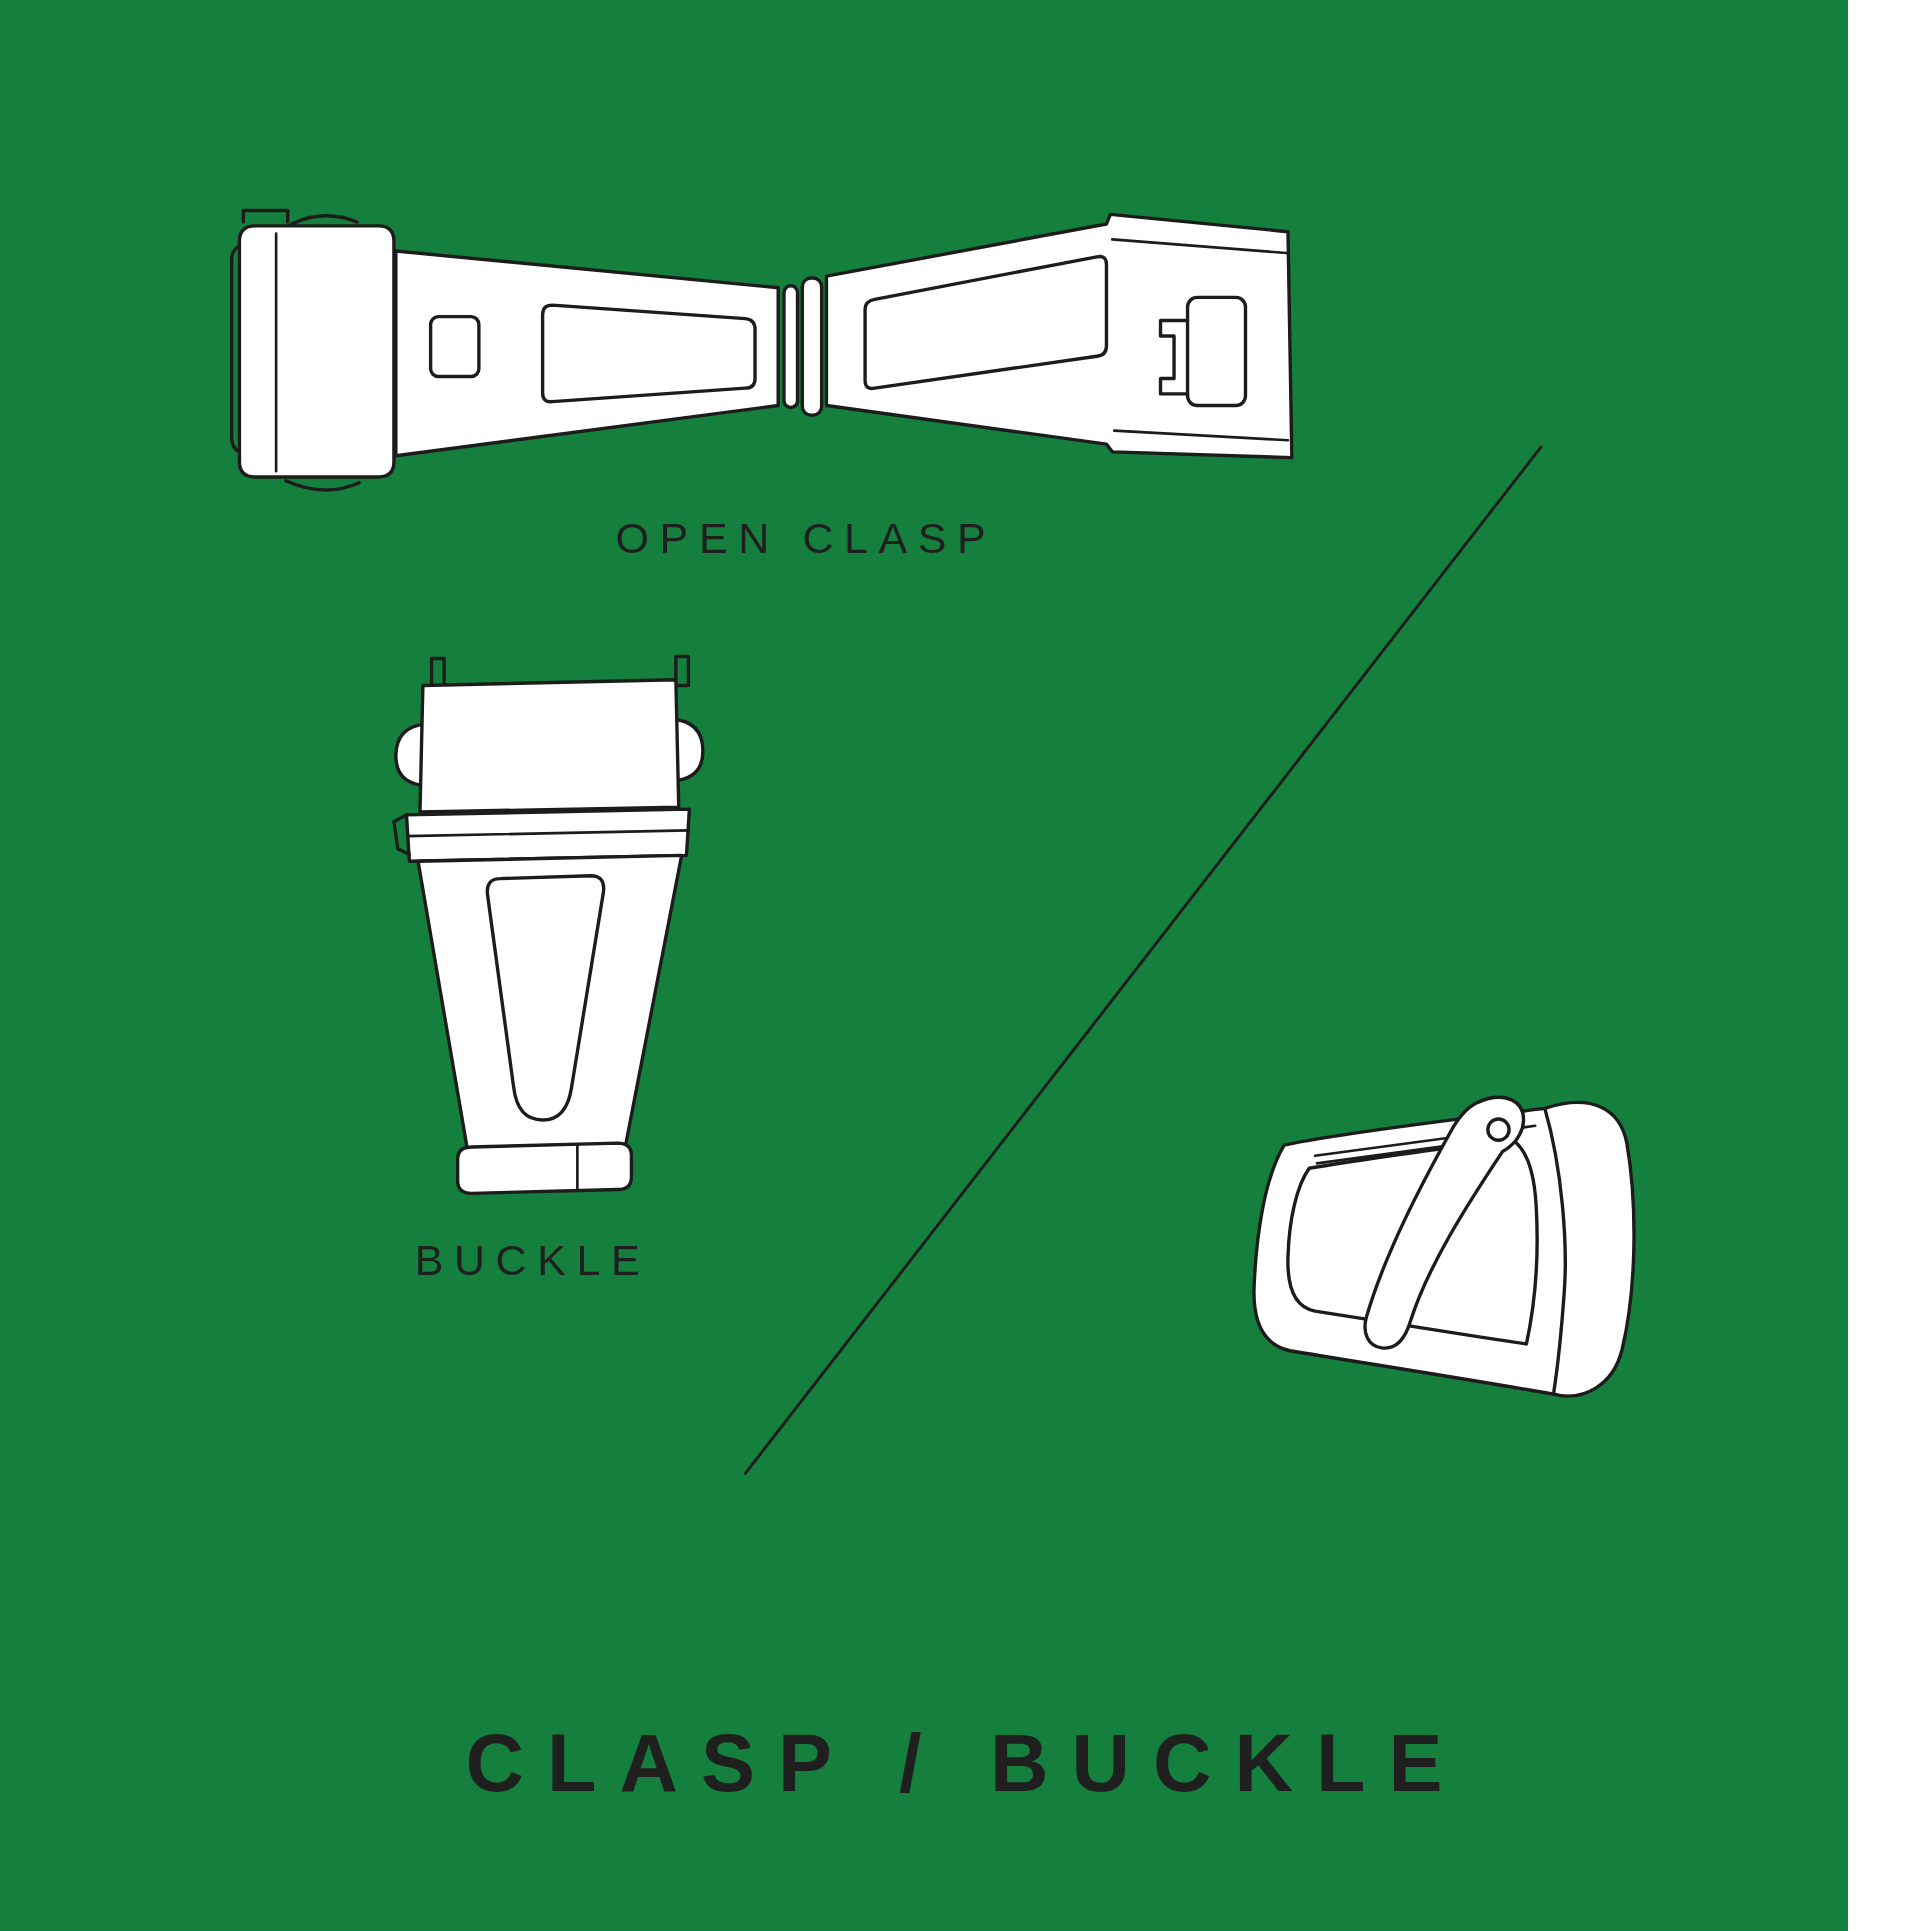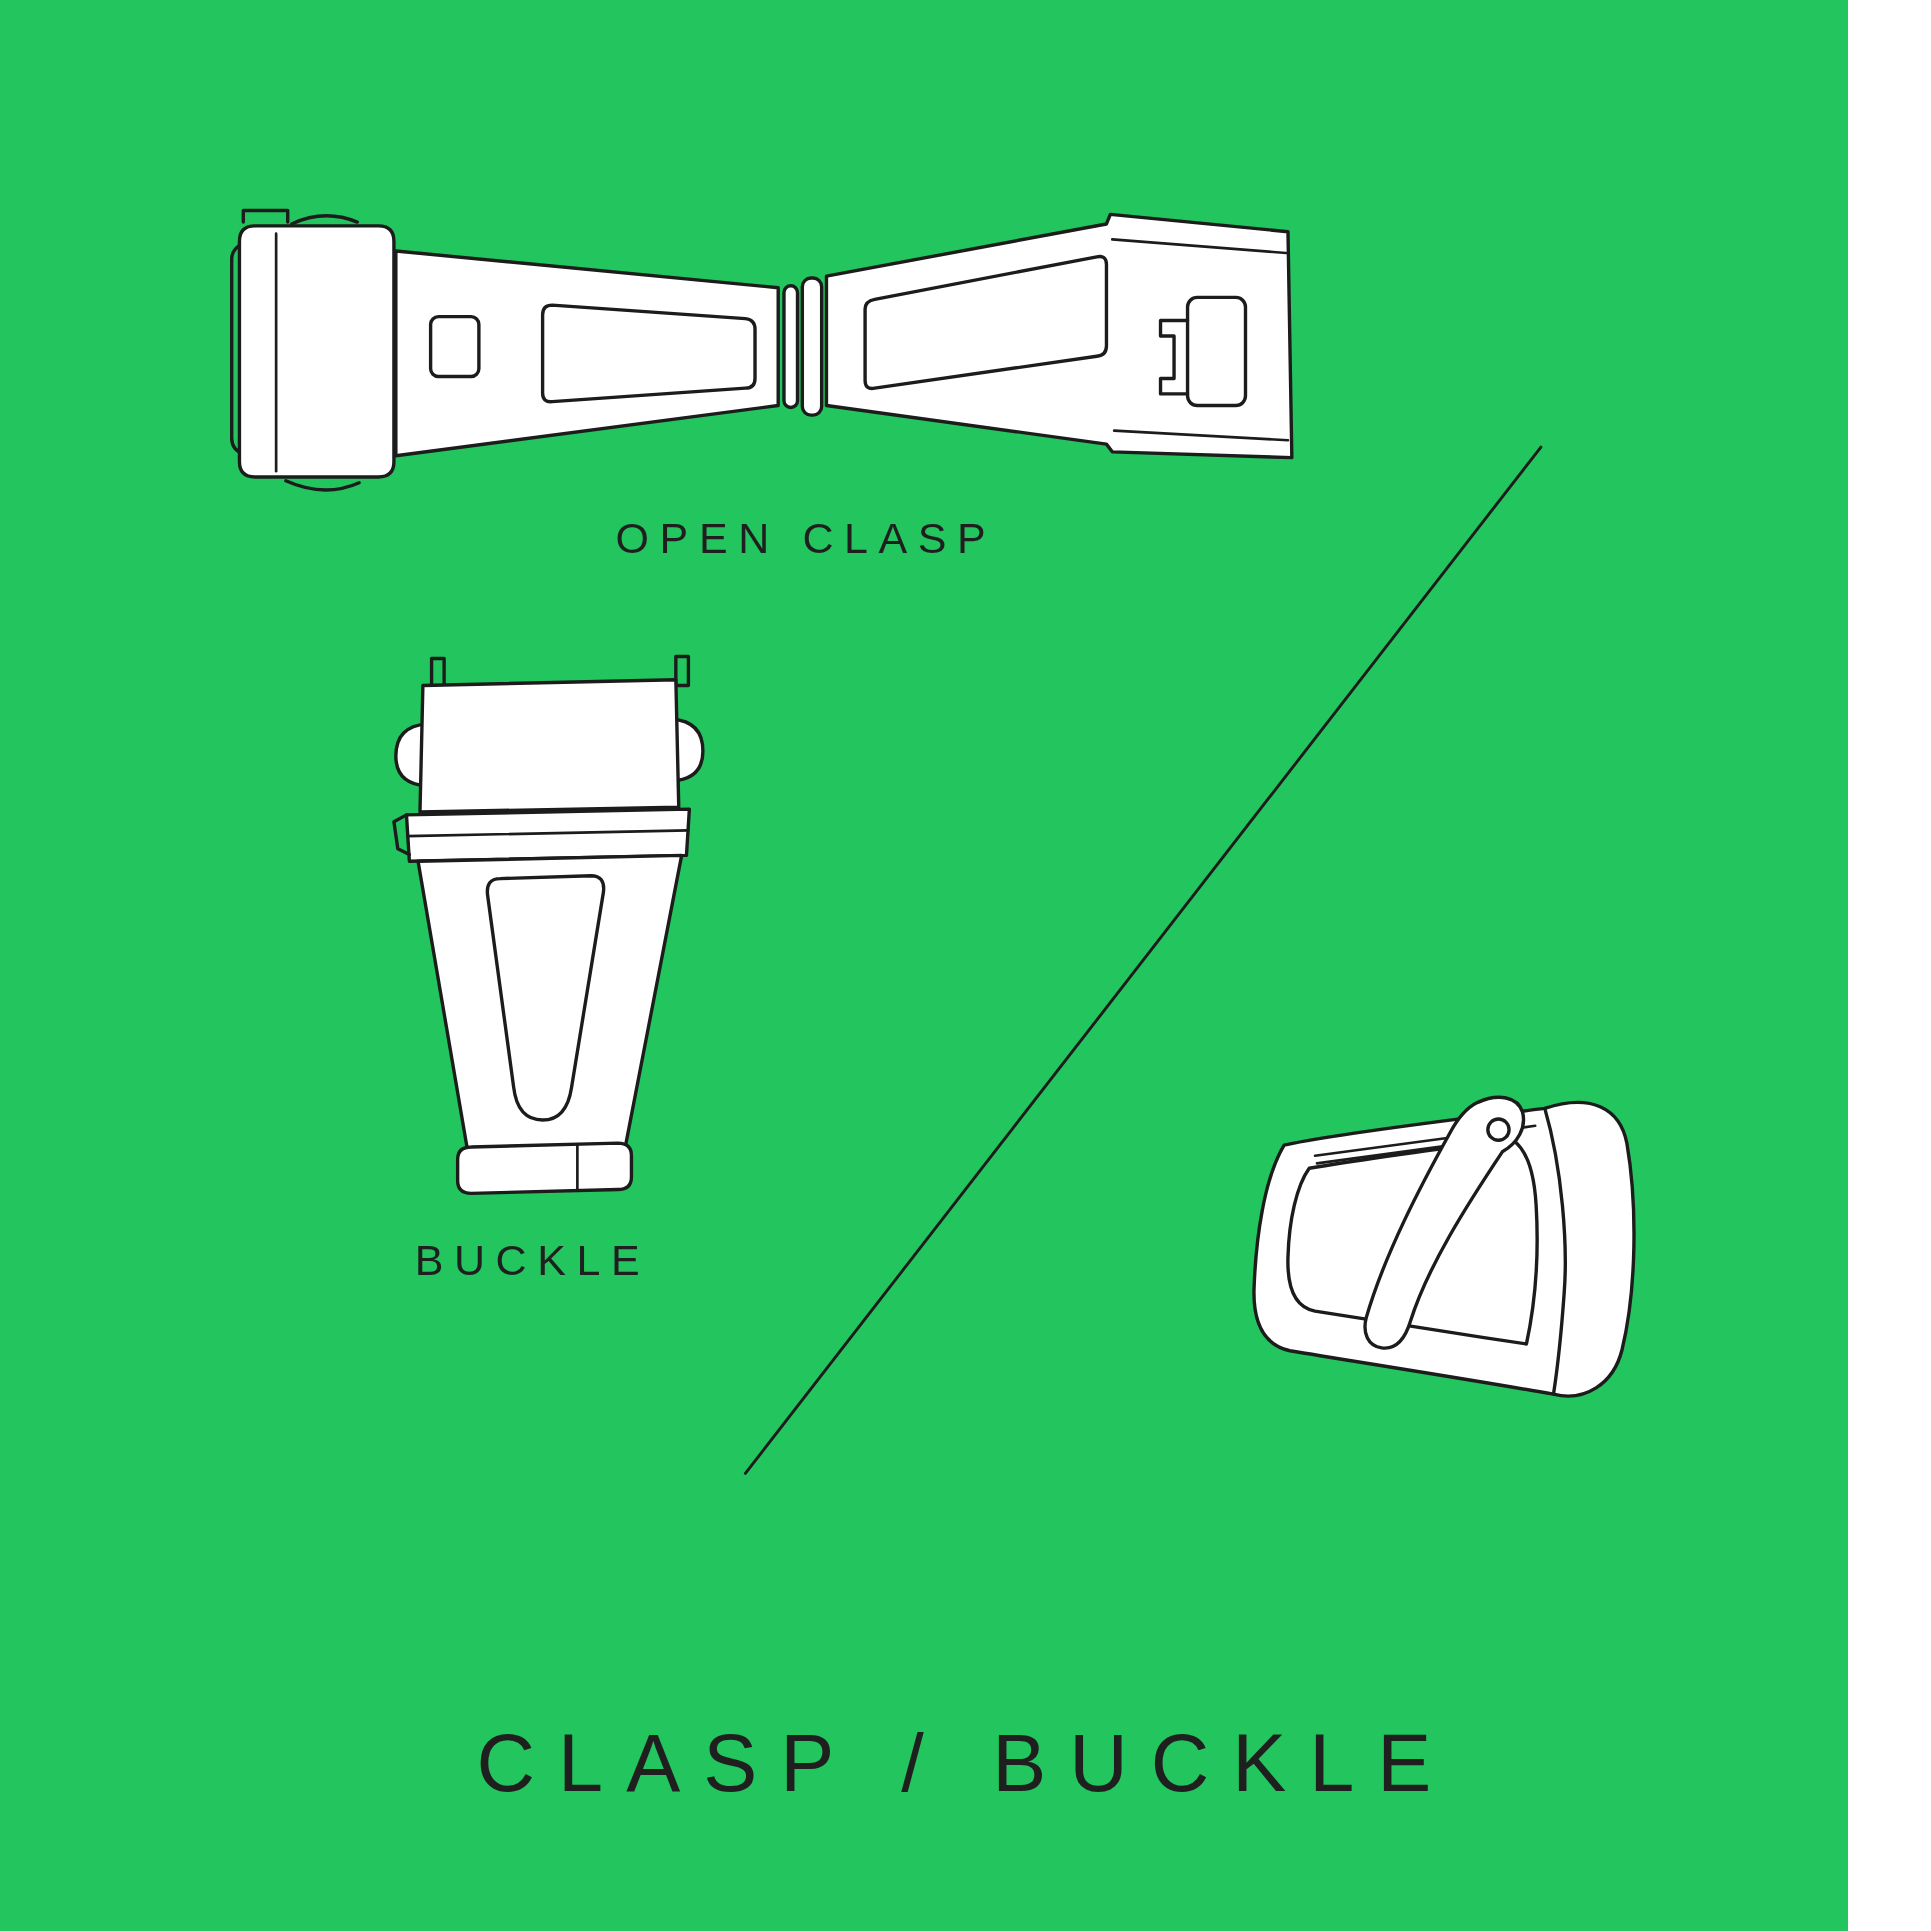--- a/index.html
+++ b/index.html
@@ -4,21 +4,21 @@
 <style>
   html, body {
     margin: 0;
     padding: 0;
     background: #ffffff;
   }
   .page {
     position: relative;
     width: 1848px;
     height: 1931px;
-    background: #22c55e;
+    background: #15803d;
     font-family: "Liberation Sans", sans-serif;
     overflow: hidden;
   }
   svg.diagram {
     position: absolute;
     left: 0;
     top: 0;
   }
   .ln {
     fill: none;
@@ -48,21 +48,21 @@
     font-size: 43px;
     font-weight: 400;
     letter-spacing: 10.6px;
     white-space: nowrap;
   }
   .title {
     position: absolute;
     text-align: center;
     color: #1f1f1f;
     font-size: 81px;
-    font-weight: 400;
+    font-weight: 700;
     letter-spacing: 23px;
     white-space: nowrap;
   }
 </style>
 </head>
 <body>
 
 <div class="page">
 
   <svg class="diagram" width="1931" height="1931" viewBox="0 0 2000 2000">

